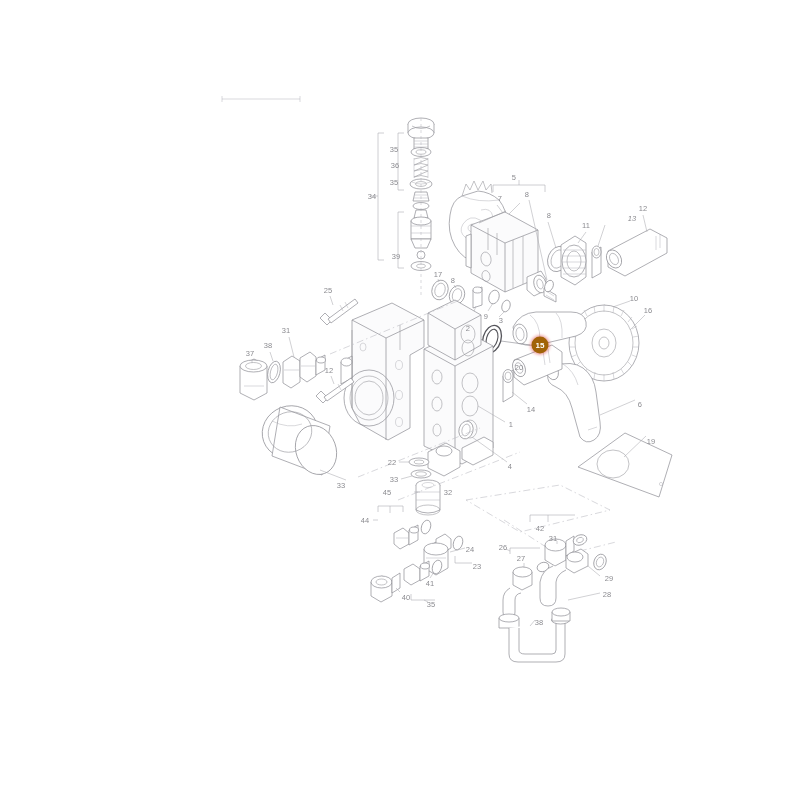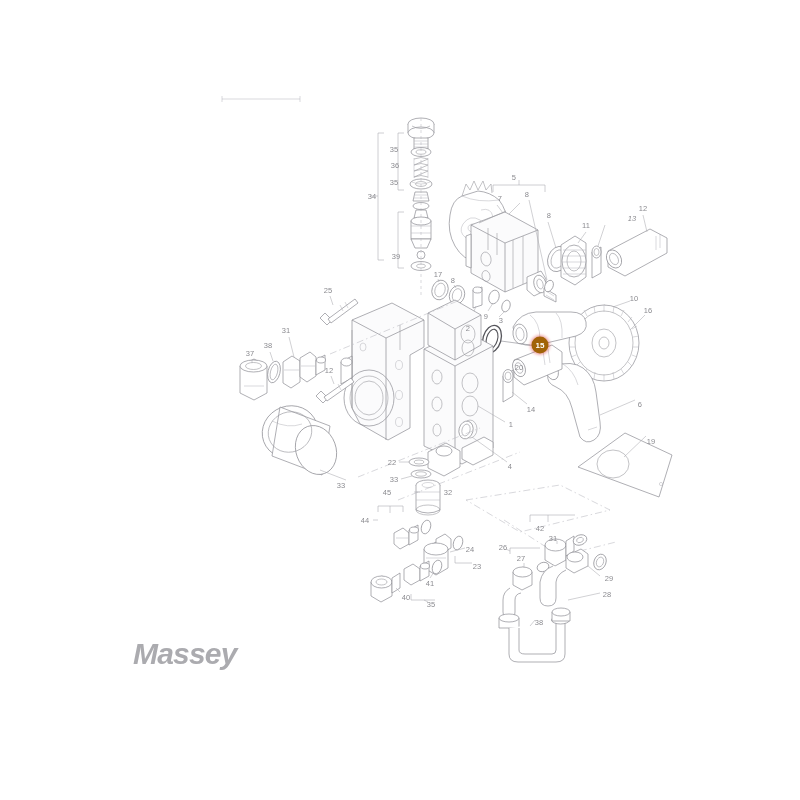--- a/index.html
+++ b/index.html
@@ -625,16 +625,15 @@
       <div class="callout" style="left: 396px; top: 256px;">39</div>
       <div class="callout" style="left: 406px; top: 597px;">40</div>
       <div class="callout" style="left: 430px; top: 583px;">41</div>
       <div class="callout" style="left: 540px; top: 528px;">42</div>
       <div class="callout" style="left: 553px; top: 538px;">31</div>
       <div class="callout" style="left: 365px; top: 520px;">44</div>
       <div class="callout" style="left: 387px; top: 492px;">45</div>
     </div>
 
   <div id="logo">
-    <div class="logo-line1">Massey</div>
   </div>
 
 </div>
 
 </body></html>

